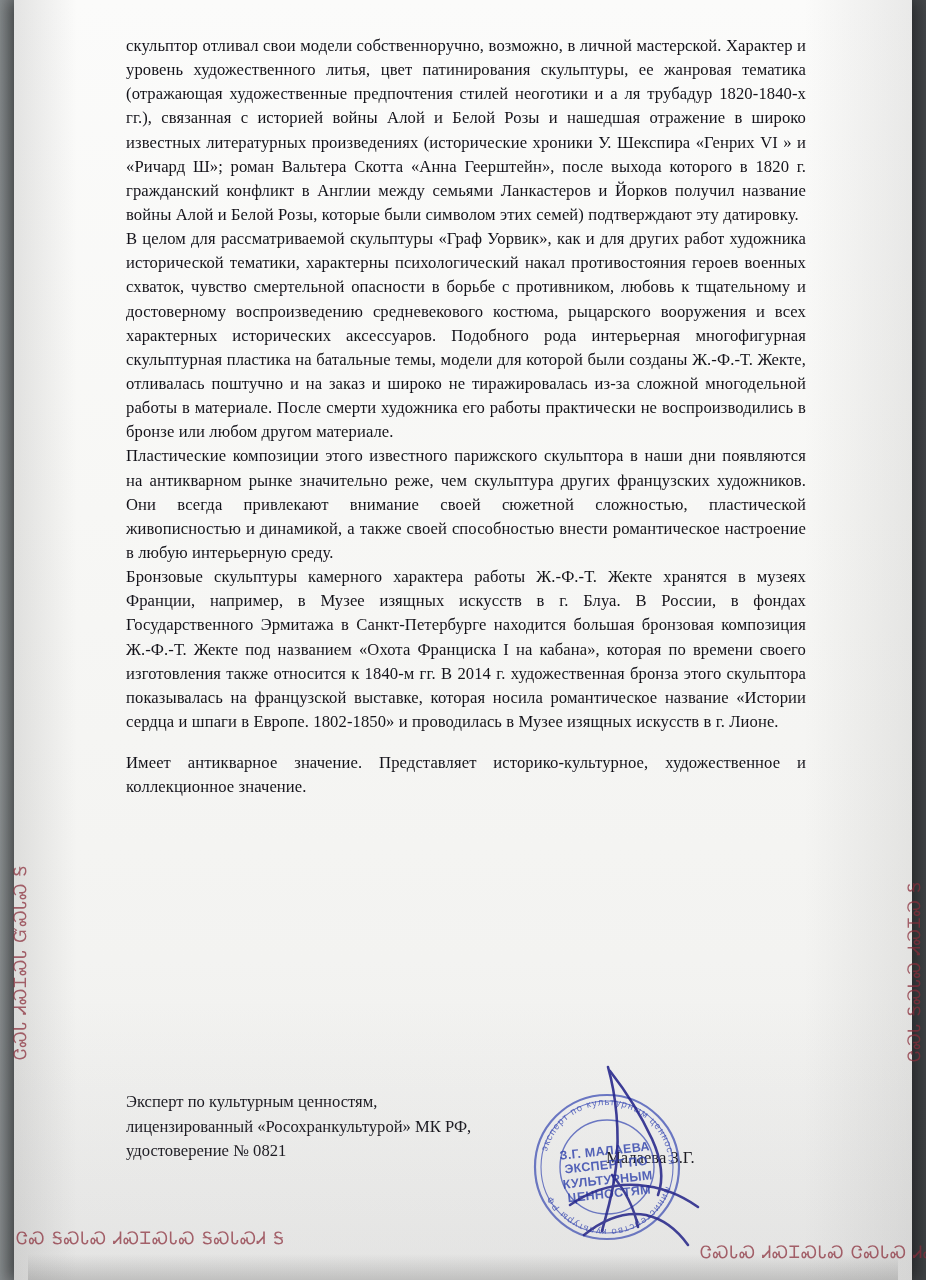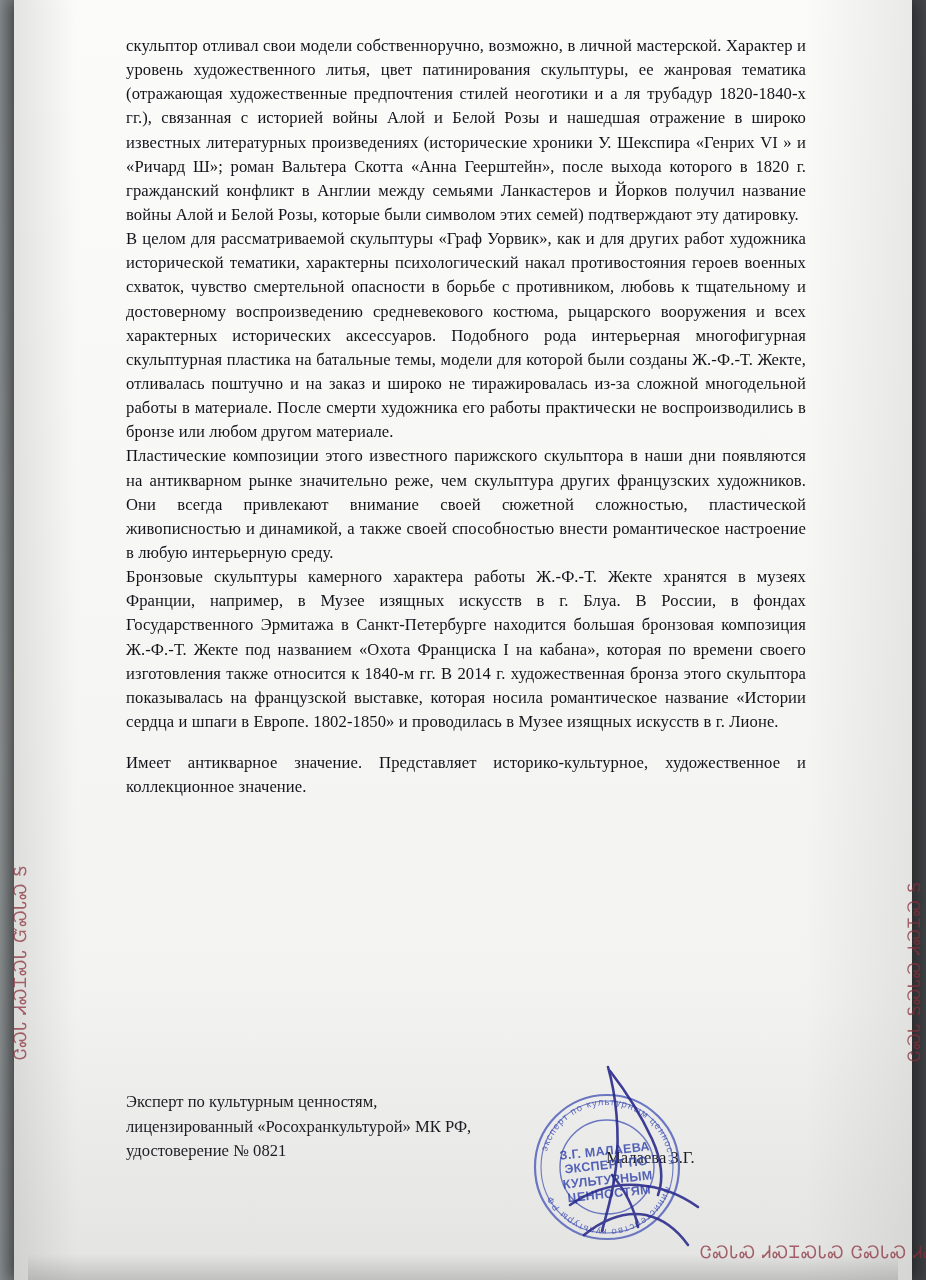--- a/index.html
+++ b/index.html
@@ -217,14 +217,15 @@
           <path d="M100,120 C112,134 122,152 126,172"></path>
         </g>
       </svg>
     </div>
 
     <div class="edge-shadow-bottom"></div>
   </div>
 
   <div class="orn orn-left-vert">ᏣᏍᏓ ᏗᏍᏆᏍᏓ ᏳᏍᏓᏍ Ꭶ</div>
   <div class="orn orn-right-vert">ᏣᏍᏓ ᎦᏍᏓᏍ ᏗᏍᏆᏍ Ꭶ</div>
+  <div class="orn orn-bottom-left">ᏣᏍ ᎦᏍᏓᏍ ᏗᏍᏆᏍᏓᏍ ᎦᏍᏓᏍᏗ Ꭶ</div>
   <div class="orn orn-bottom-right">ᏣᏍᏓᏍ ᏗᏍᏆᏍᏓᏍ ᏣᏍᏓᏍ ᏗᏍ</div>
 </div>
 
 </body></html>

